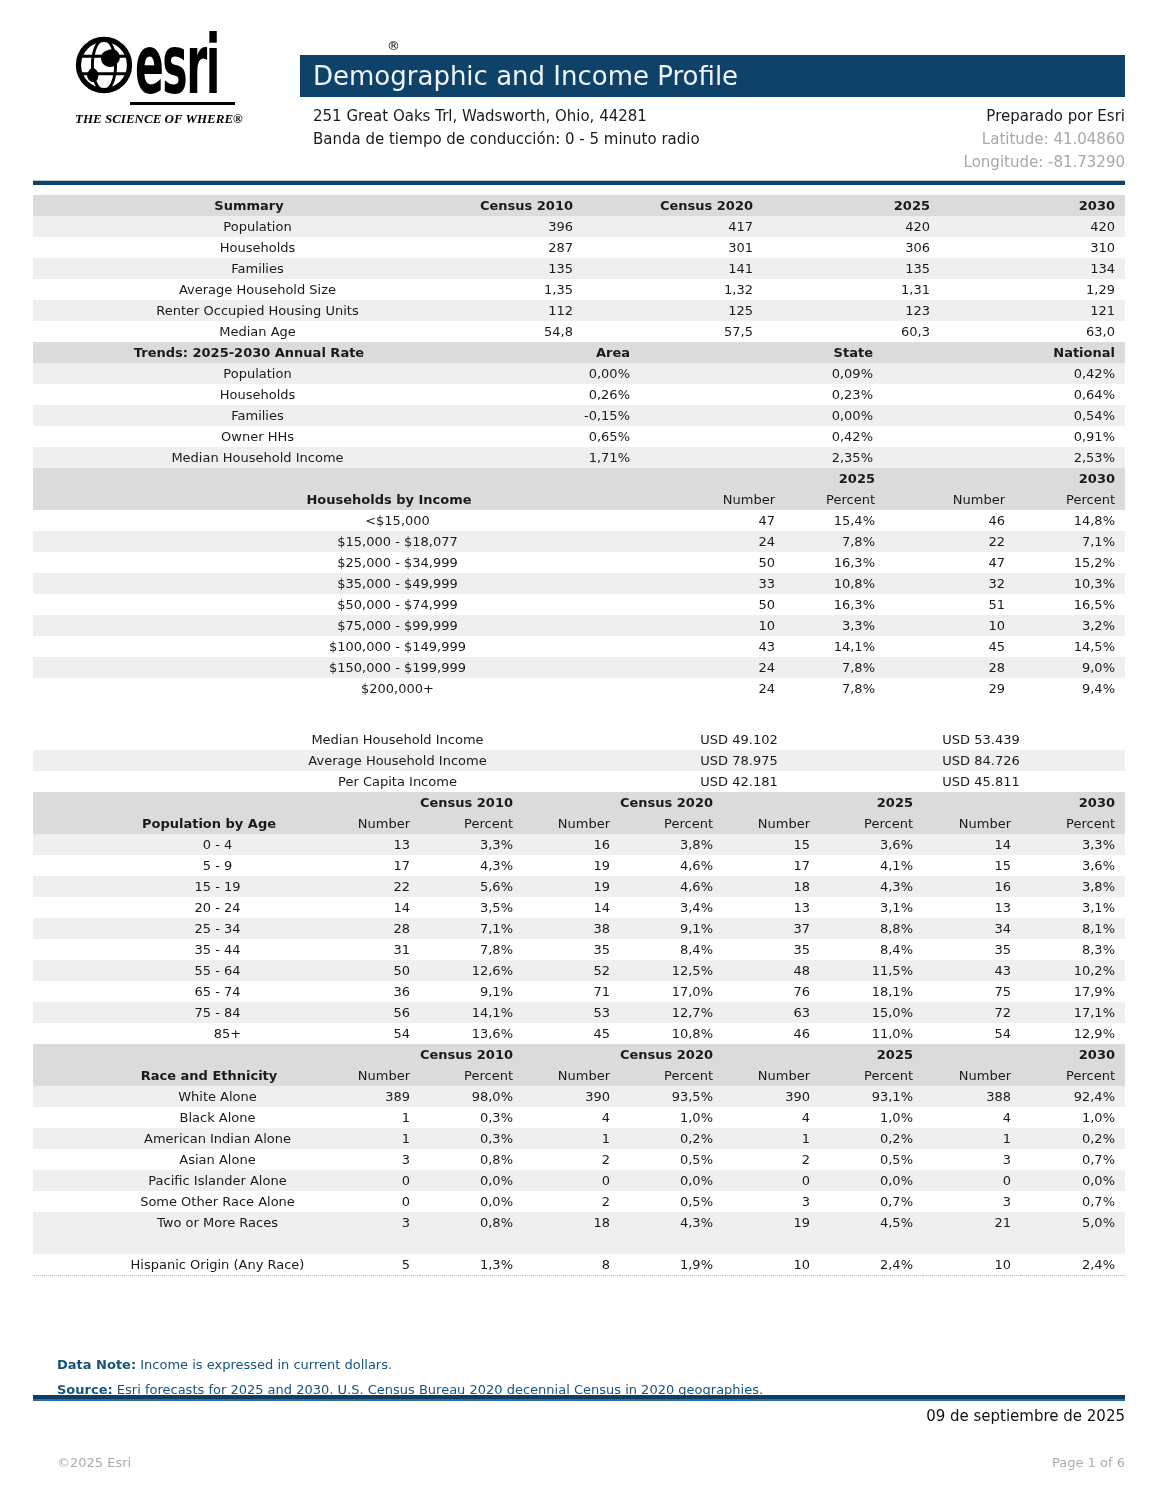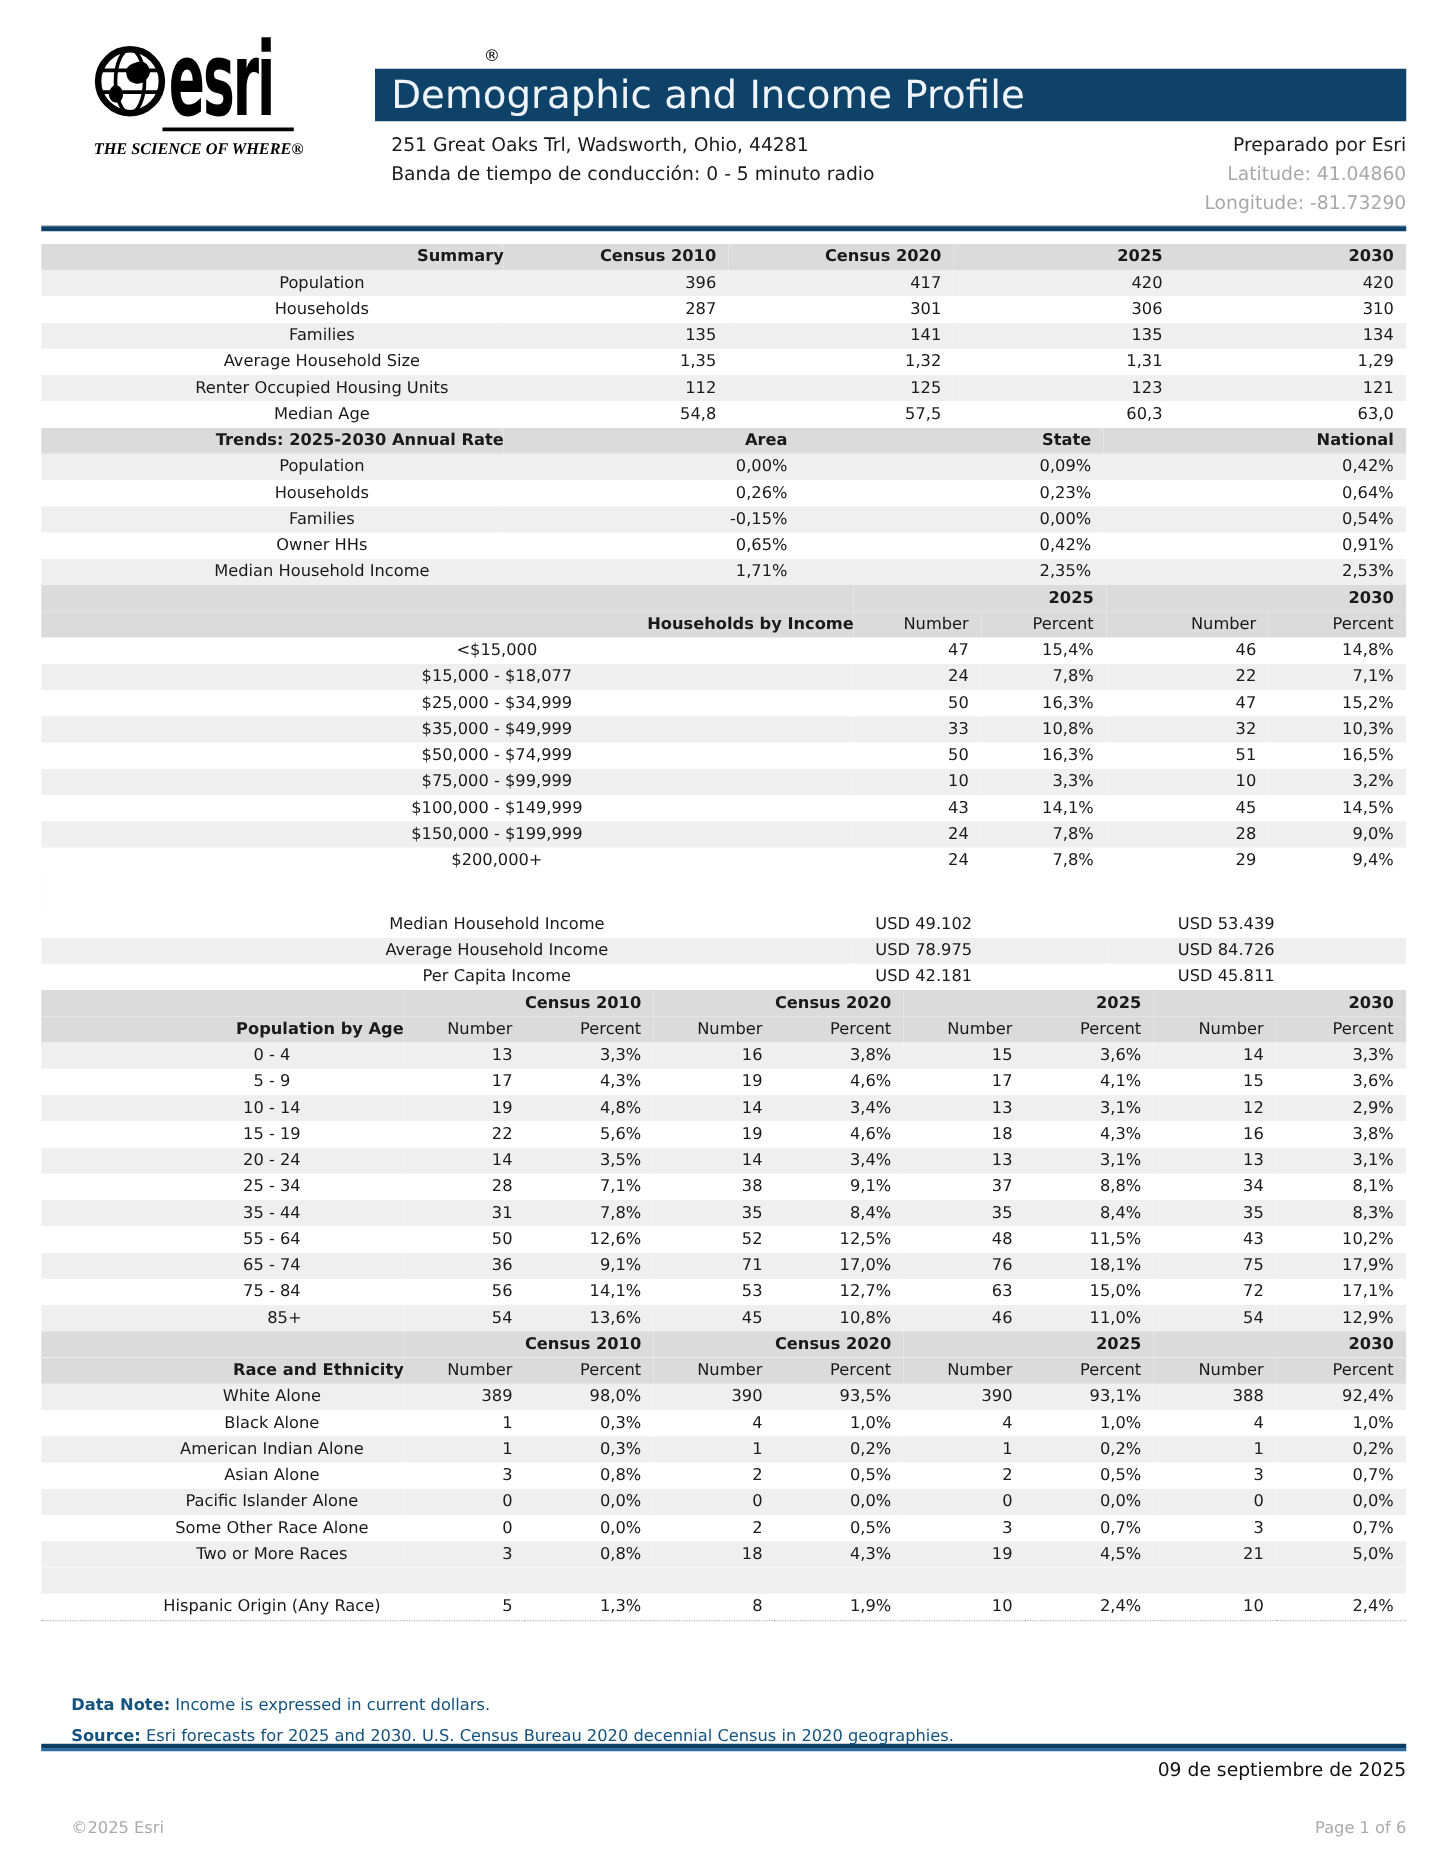--- a/index.html
+++ b/index.html
@@ -11,37 +11,37 @@
   .logo-row { display:flex; }
   .globe { width:58px; height:58px; flex:0 0 58px; }
   .wordmark-wrap { position:relative; height:62px; margin-left:2px; }
   .wordmark { font-size:82px; font-weight:bold; color:#000; letter-spacing:-3px;
               transform:scale(0.52,1); transform-origin:left bottom; display:inline-block; line-height:58px; }
   .reg-dot { position:absolute; right:-104px; top:2px; font-size:13px; color:#000; }
   .logo-line { margin:4px 0 0 55px; width:105px; border-top:3px solid #000; }
   .tagline { margin-top:6px; font-size:13px; font-weight:bold; font-style:italic; color:#000; letter-spacing:0px; white-space:nowrap;font-family:Liberation Serif, serif; }
 
   .banner { position:absolute; left:300px; top:55px; width:825px; height:42px; background:#0E4269;
-            color:#eef4f9; font-size:31px; line-height:42px; padding-left:13px; }
+            color:#eef4f9; font-size:26px; line-height:42px; padding-left:13px; }
   .addr { position:absolute; left:313px; top:105px; font-size:15px; color:#1a1a1a; line-height:23px; }
   .meta { position:absolute; right:34px; top:105px; text-align:right; font-size:15px; line-height:23px; }
   .meta .black { color:#1a1a1a; }
   .meta .gray { color:#a8a8a8; }
 
   .rule-top { position:absolute; left:33px; top:180px; width:1092px; height:0;
               border-top:1px solid #b6c3cd; border-bottom:4px solid #0E4269; }
 
   
   .tables { position:absolute; left:33px; top:195px; width:1092px; }
   table { width:1092px; table-layout:fixed; border-collapse:collapse; }
   th, td { height:21px; line-height:21px; font-size:13px; font-weight:normal;
            white-space:nowrap; overflow:hidden; padding:0; color:#1a1a1a; }
   .num { text-align:right; padding-right:10px; }
   .lbl { text-align:center; padding-left:79px; }
-  .sec-name { text-align:right; padding-left:62px; font-weight:bold; }
+  .sec-name { text-align:center; padding-left:62px; font-weight:bold; }
   .hdr { background:#DBDBDB; }
   .hdr th.col-h { text-align:right; padding-right:10px; font-weight:bold; }
   .hdr th.sub-h { text-align:right; padding-right:10px; font-weight:normal; }
   .spacer-lg td { height:30px; background:#fff !important; }
   .spacer-sm td { height:21px; }
   .row-gray { background:#EFEFEF; }
   .row-white { background:#fff; }
 
   .t-sum tbody tr:nth-child(odd)  { background:#EFEFEF; }
   .t-trend tbody tr:nth-child(odd){ background:#EFEFEF; }
@@ -400,31 +400,20 @@
             <td class="num">17</td>
             <td class="num">4,3%</td>
             <td class="num">19</td>
             <td class="num">4,6%</td>
             <td class="num">17</td>
             <td class="num">4,1%</td>
             <td class="num">15</td>
             <td class="num">3,6%</td>
           </tr>
 
-          <tr>
-            <td class="lbl">10 - 14</td>
-            <td class="num">19</td>
-            <td class="num">4,8%</td>
-            <td class="num">14</td>
-            <td class="num">3,4%</td>
-            <td class="num">13</td>
-            <td class="num">3,1%</td>
-            <td class="num">12</td>
-            <td class="num">2,9%</td>
-          </tr>
 
           <tr>
             <td class="lbl">15 - 19</td>
             <td class="num">22</td>
             <td class="num">5,6%</td>
             <td class="num">19</td>
             <td class="num">4,6%</td>
             <td class="num">18</td>
             <td class="num">4,3%</td>
             <td class="num">16</td>

